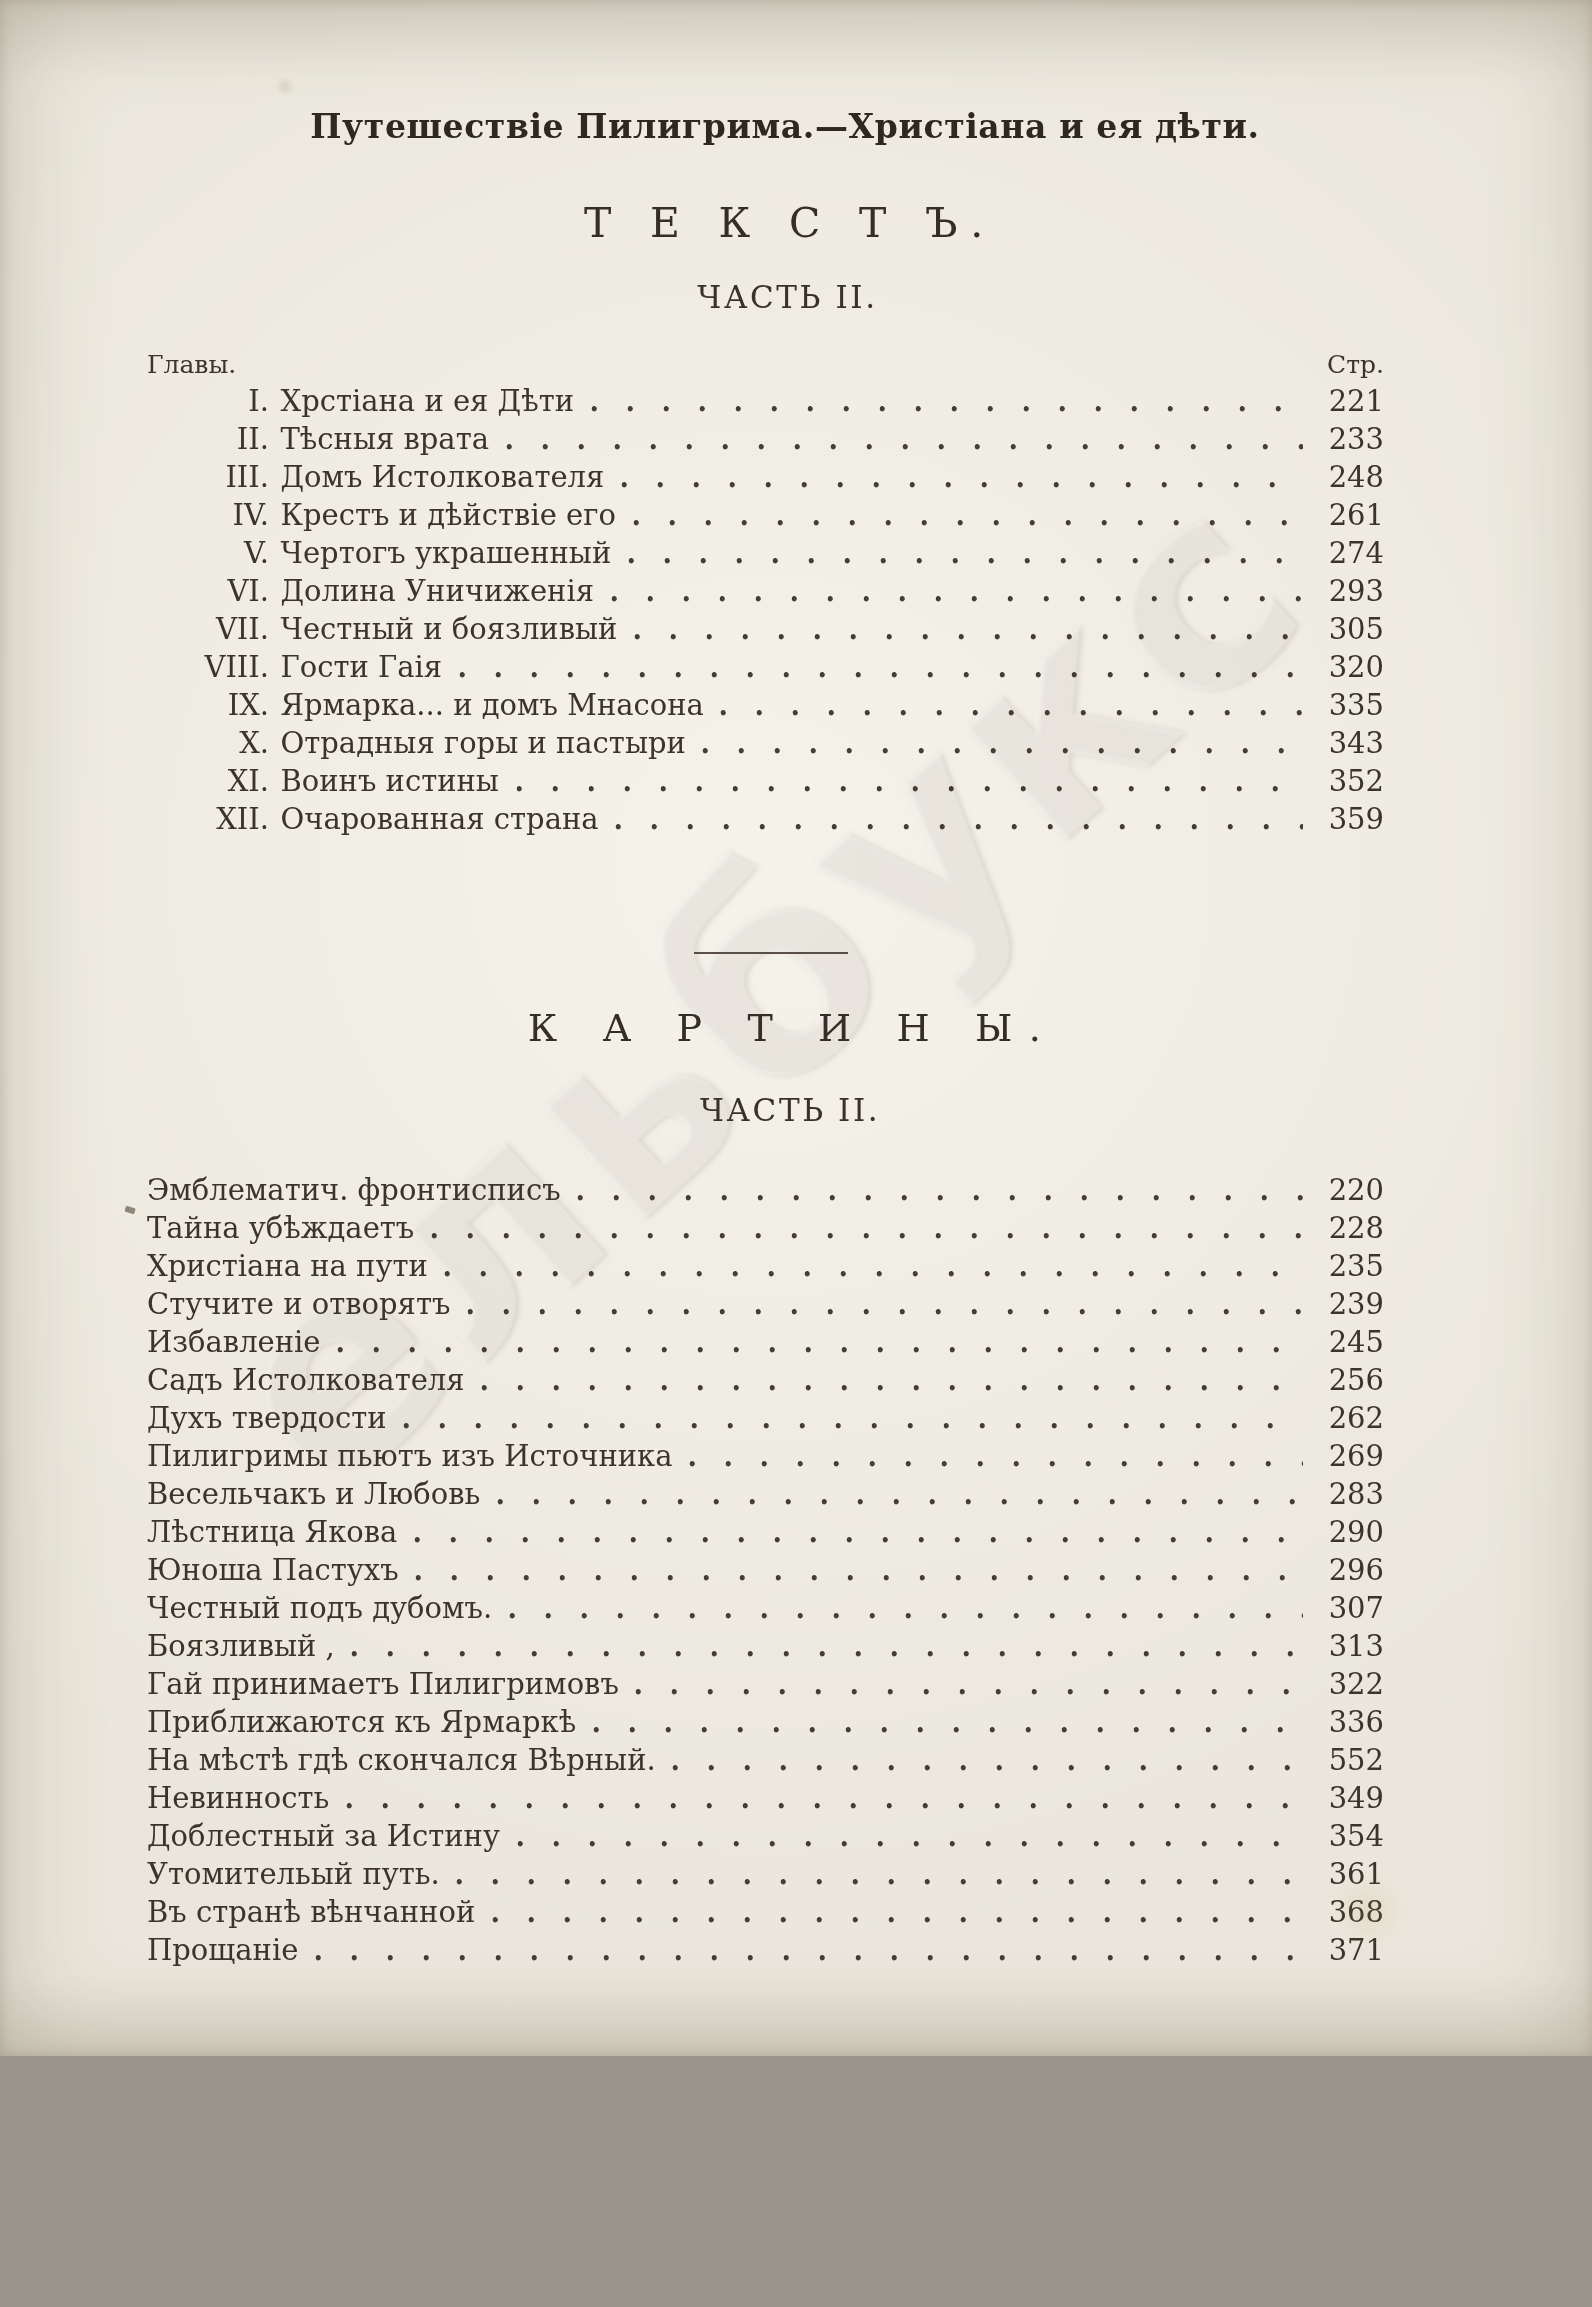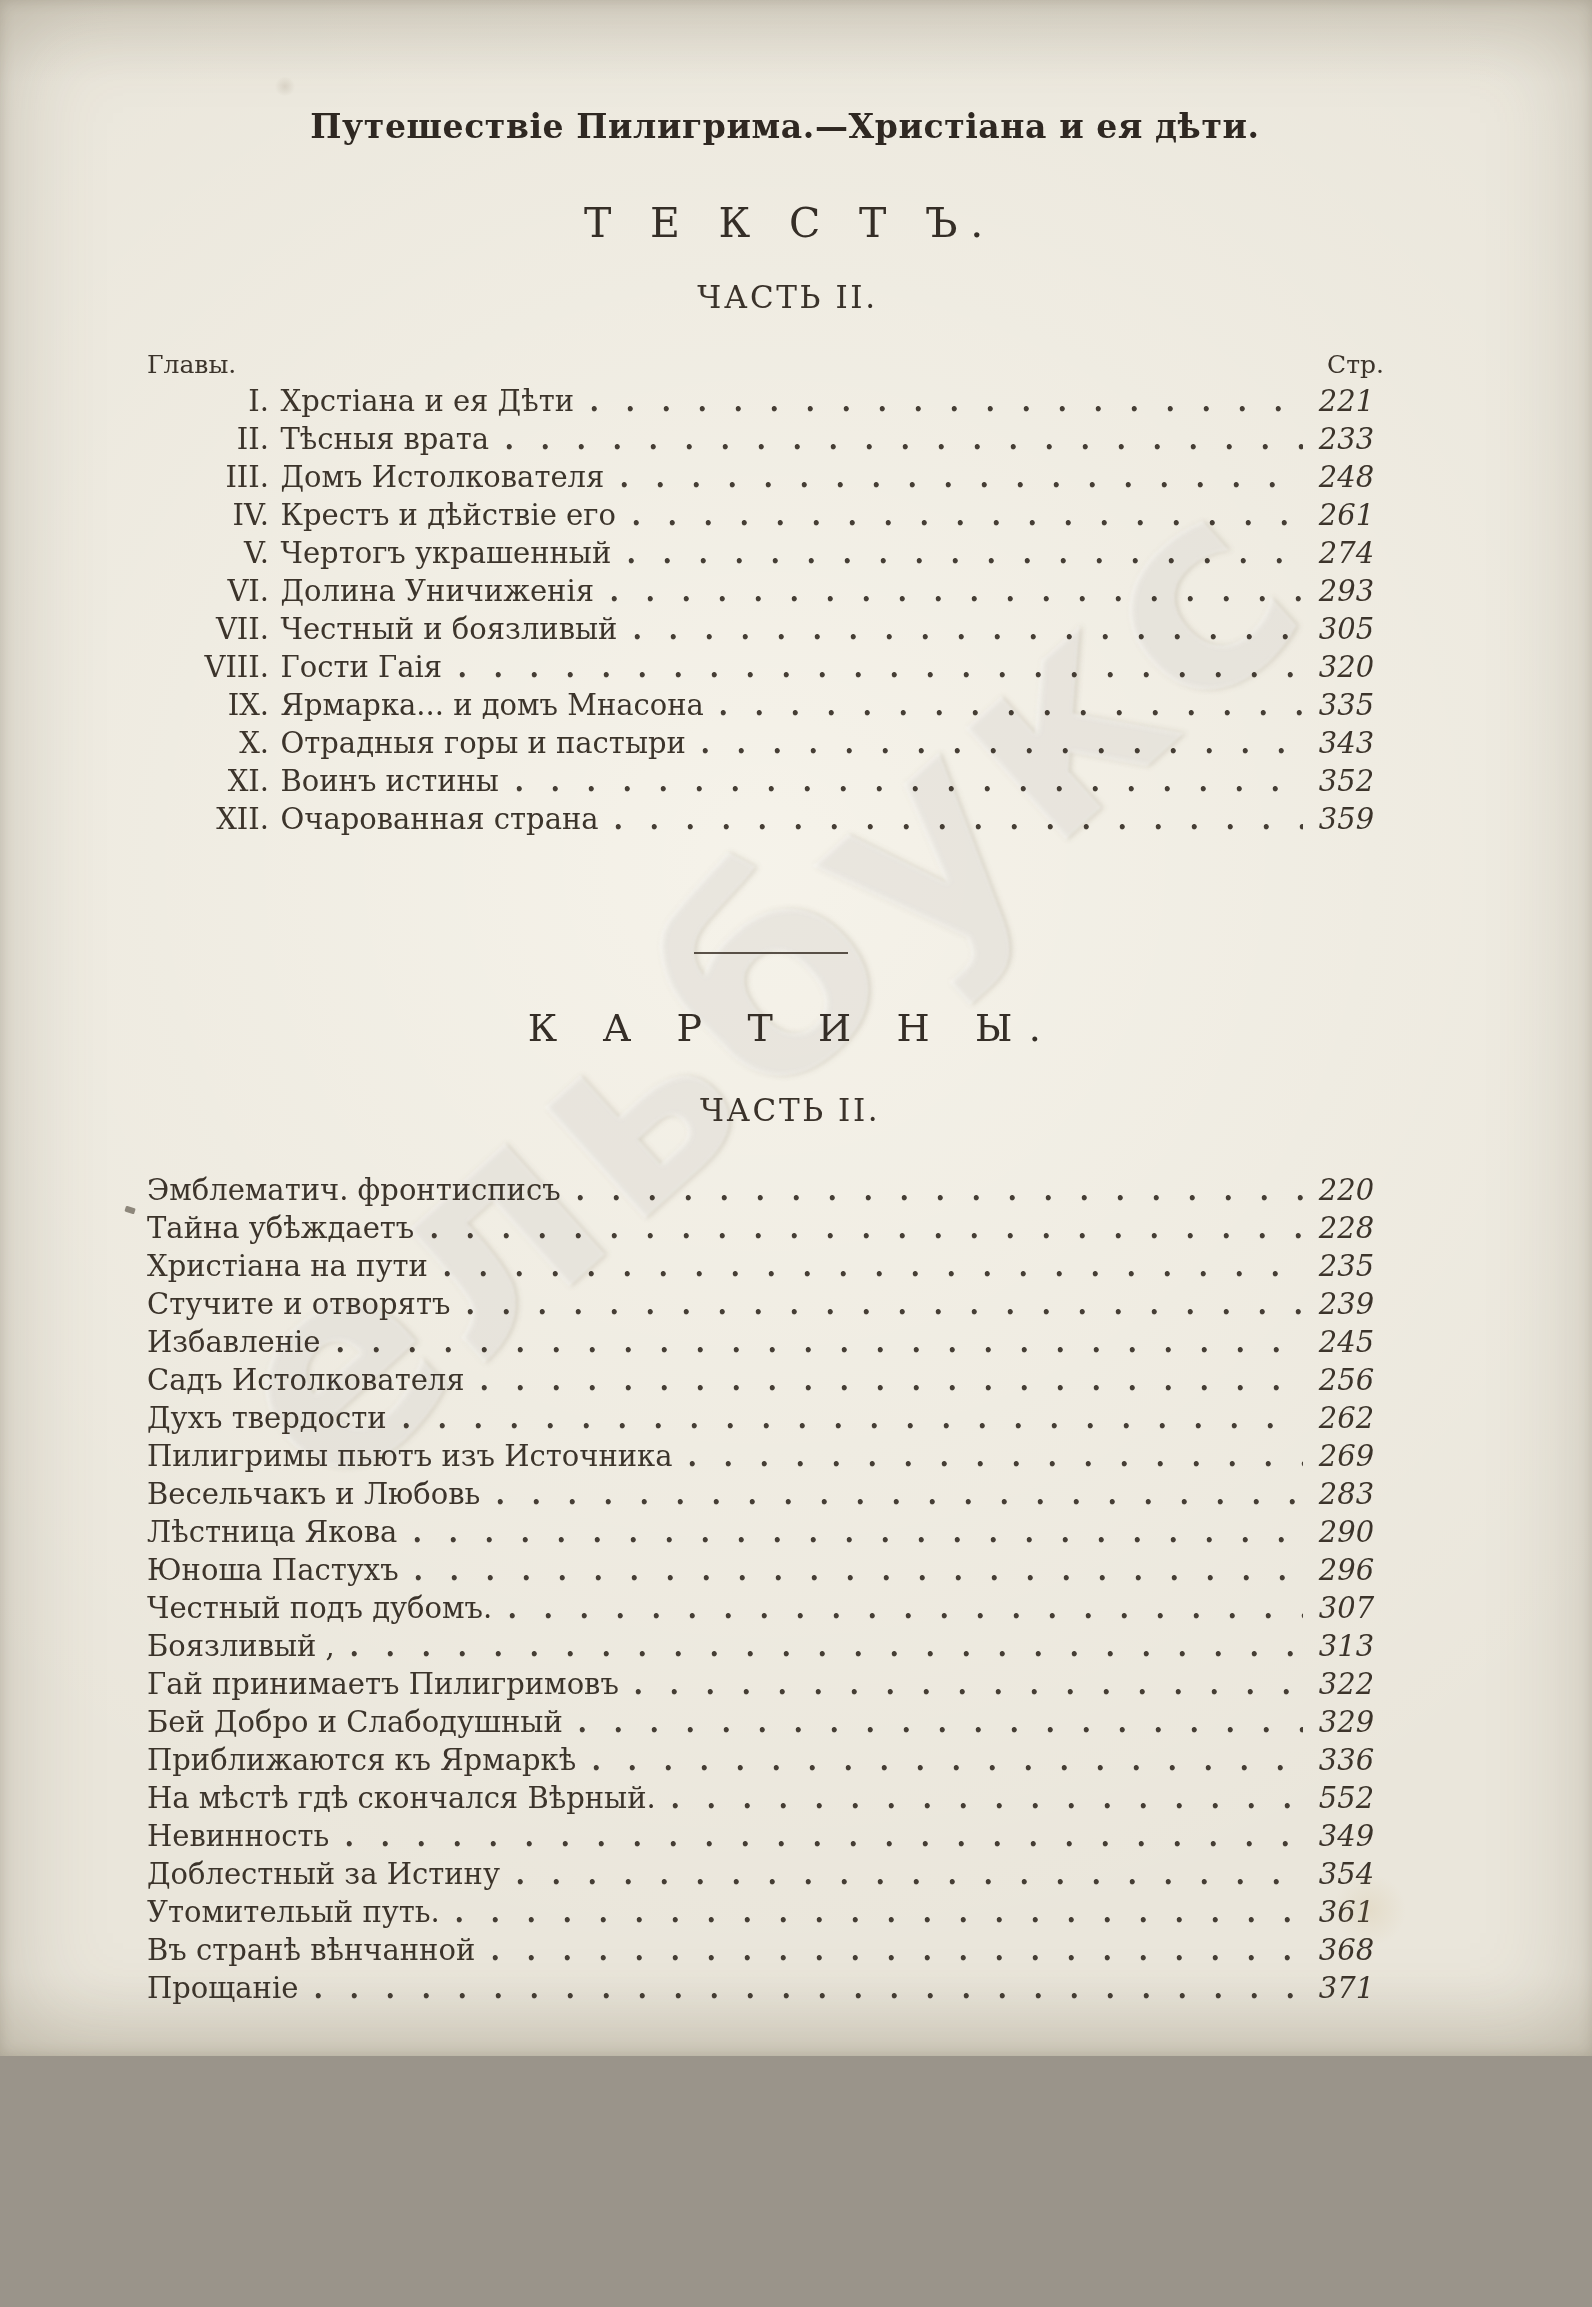--- a/index.html
+++ b/index.html
@@ -65,21 +65,21 @@
   .row{display:flex;height:38px;line-height:37px;font-size:29px;}
   .row .num{width:122px;text-align:right;flex:none;padding-right:3.8px;}
   .row .title{flex:none;padding-left:7.7px;white-space:nowrap;}
   .picture-list .row .title{padding-left:0;}
   .row .leader{
     flex:1 1 auto;min-width:25.5px;margin:0 6.4px 0 16.6px;
     background-image:radial-gradient(circle at 3.2px 2.6px, rgba(55,47,38,.92) 2.2px, rgba(55,47,38,0) 2.9px);
     background-size:36px 5.7px;background-repeat:repeat-x;
     background-position:left bottom 9px;
   }
-  .row .pg{width:75px;text-align:center;flex:none;font-style:italic;}
+  .row .pg{width:75px;text-align:right;flex:none;}
   
   .divider{
     position:absolute;top:952px;left:694px;width:154px;height:0;
     border-top:2.6px solid rgba(62,53,43,.85);
   }
   
   .folio{
     position:absolute;top:2093px;left:0;right:0;text-align:center;
     font-size:32px;font-weight:bold;color:#332c25;
     transform:translateX(-3.8px);
@@ -265,25 +265,20 @@
         <span class="title">Боязливый ,</span>
         <span class="leader"></span>
         <span class="pg">313</span>
       </div>
       <div class="row">
         <span class="title">Гай принимаетъ Пилигримовъ</span>
         <span class="leader"></span>
         <span class="pg">322</span>
       </div>
       <div class="row">
-        <span class="title">Бей Добро и Слабодушный</span>
-        <span class="leader"></span>
-        <span class="pg">329</span>
-      </div>
-      <div class="row">
         <span class="title">Приближаются къ Ярмаркѣ</span>
         <span class="leader"></span>
         <span class="pg">336</span>
       </div>
       <div class="row">
         <span class="title">На мѣстѣ гдѣ  скончался Вѣрный.</span>
         <span class="leader"></span>
         <span class="pg">552</span>
       </div>
       <div class="row">

